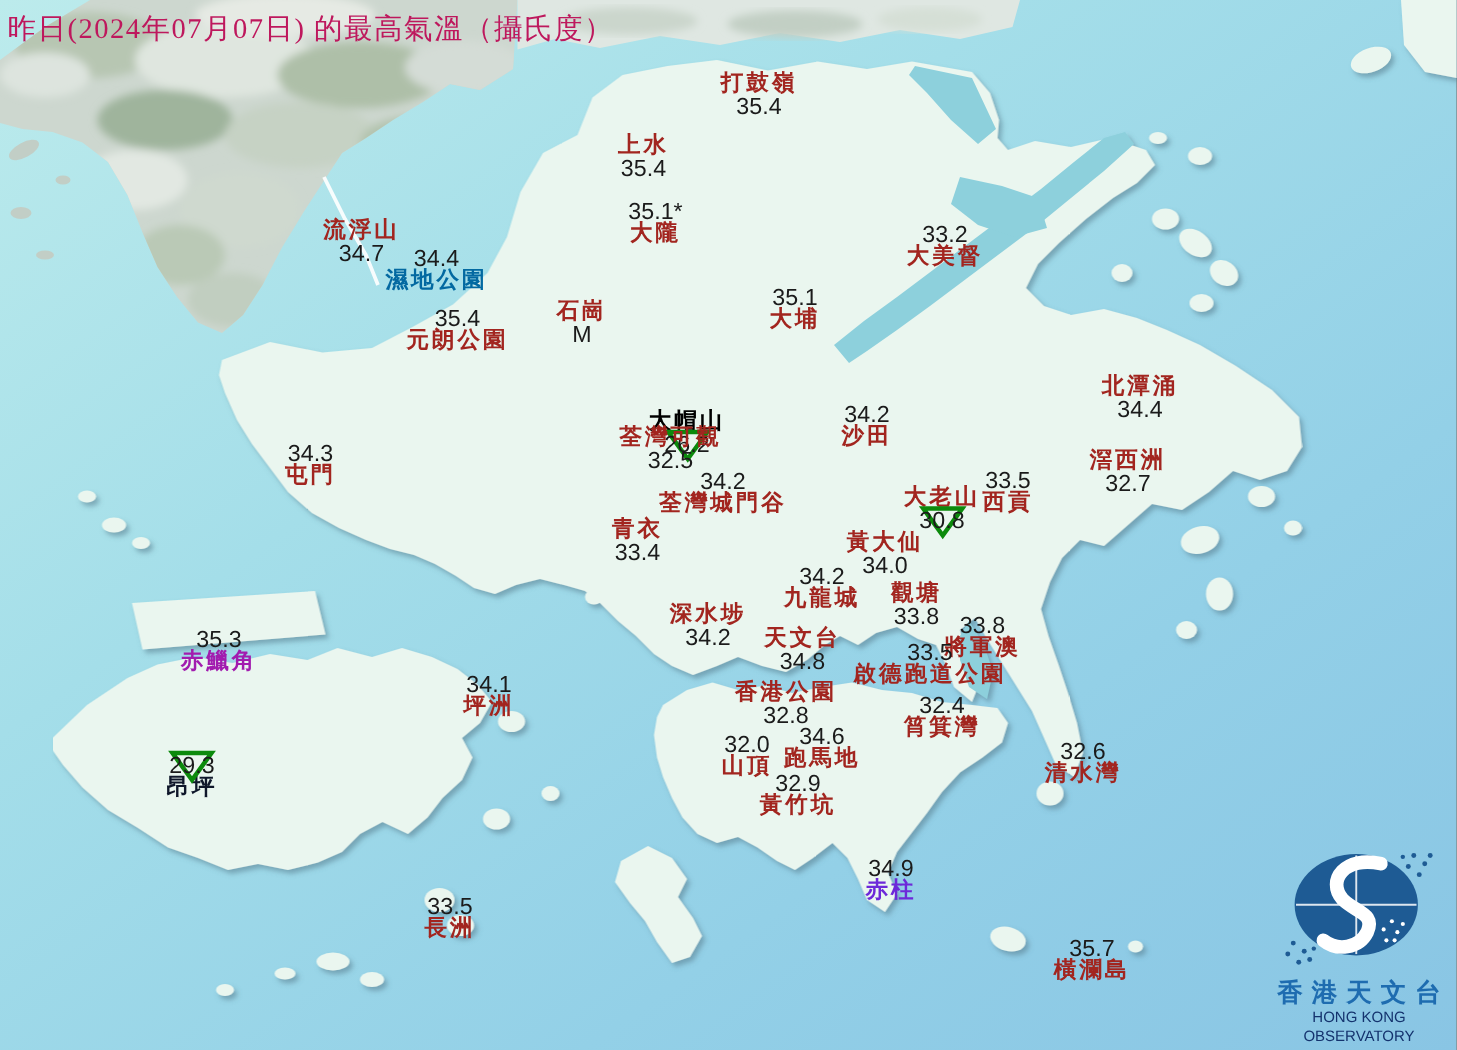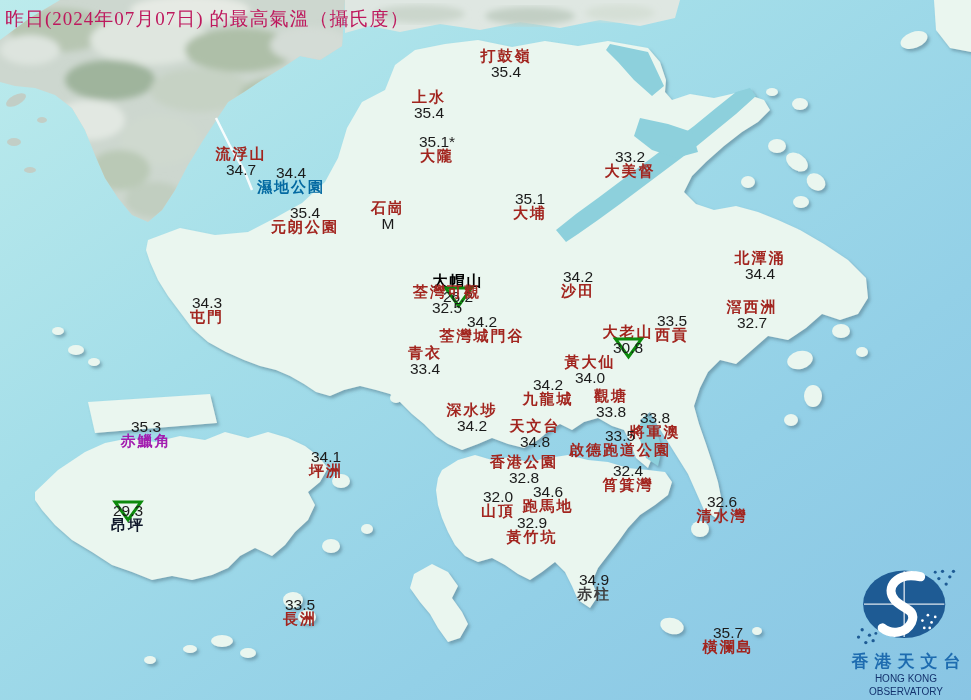--- a/index.html
+++ b/index.html
@@ -287,21 +287,21 @@
       <div class="station" style="left: 532px; top: 515px;">
         <span class="s-line s-val"><span class="txt">32.9</span></span>
         <span class="s-line s-name" style="color: rgb(162, 37, 31);">黃竹坑</span>
       </div>
       <div class="station" style="left: 722px; top: 494px;">
         <span class="s-line s-val"><span class="txt">32.6</span></span>
         <span class="s-line s-name" style="color: rgb(162, 37, 31);">清水灣</span>
       </div>
       <div class="station" style="left: 594px; top: 572px;">
         <span class="s-line s-val"><span class="txt">34.9</span></span>
-        <span class="s-line s-name" style="color: #404040;">赤柱</span>
+        <span class="s-line s-name" style="color: #6d28d9;">赤柱</span>
       </div>
       <div class="station" style="left: 300px; top: 597px;">
         <span class="s-line s-val"><span class="txt">33.5</span></span>
         <span class="s-line s-name" style="color: rgb(162, 37, 31);">長洲</span>
       </div>
       <div class="station" style="left: 728px; top: 625px;">
         <span class="s-line s-val"><span class="txt">35.7</span></span>
         <span class="s-line s-name" style="color: rgb(162, 37, 31);">橫瀾島</span>
       </div>
     </div>

